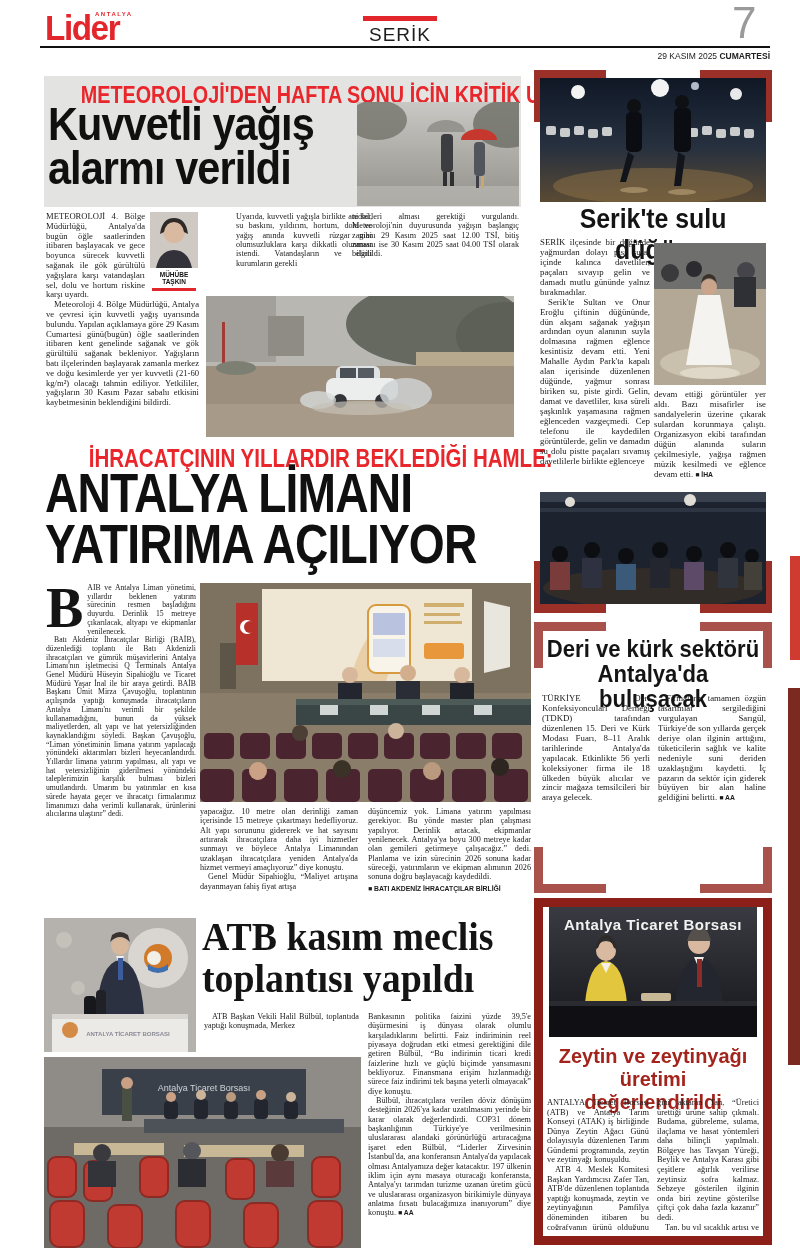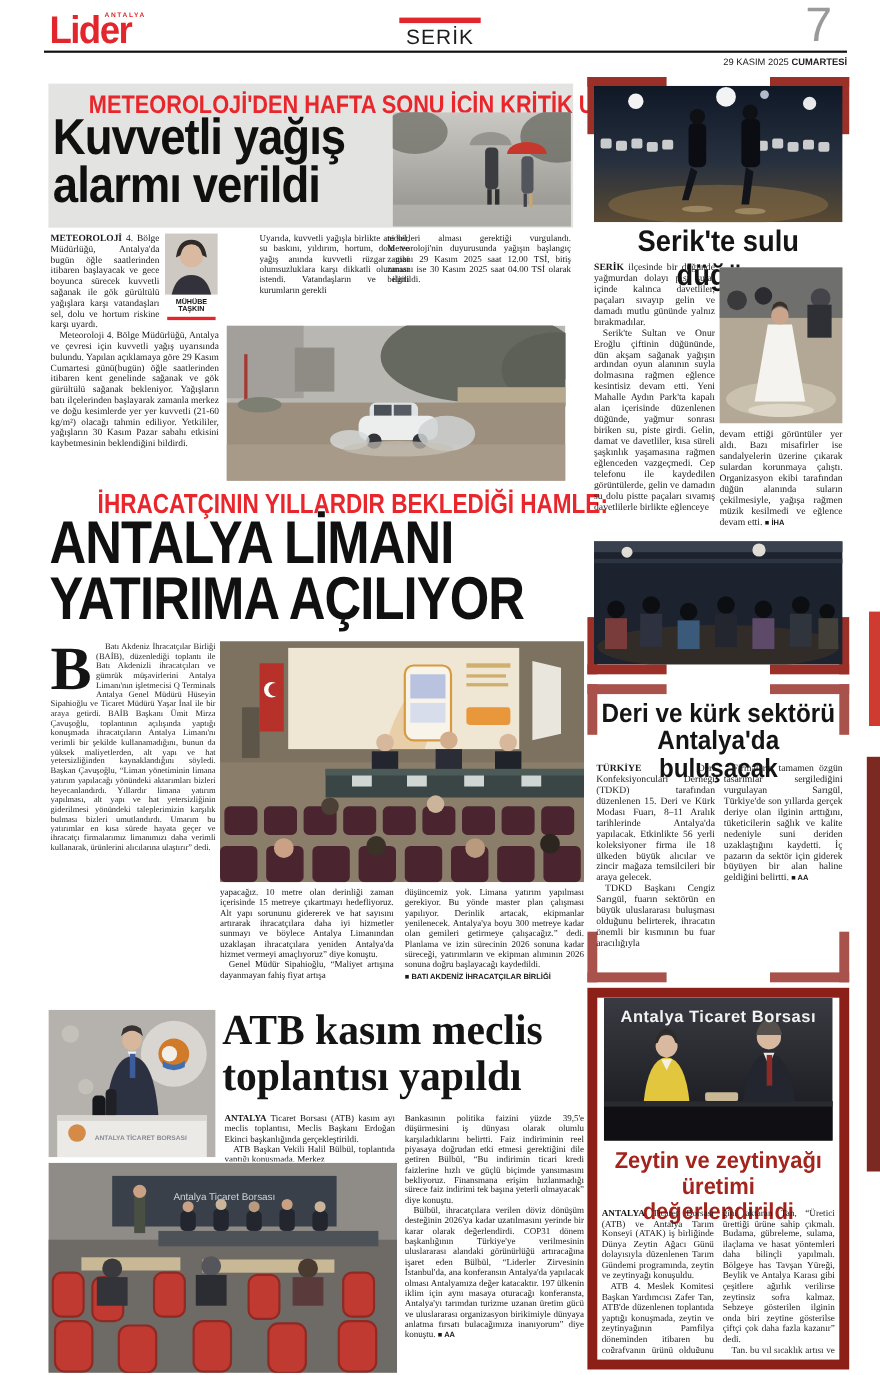--- a/index.html
+++ b/index.html
@@ -27,21 +27,21 @@
         text-align:center;transform:scaleX(.92);transform-origin:center top;}
   .serif-head{font-family:"Liberation Serif",serif;font-weight:bold;color:#141414;
         transform:scaleX(.97);transform-origin:left top;}
   
   .bt{font-size:8.2px;line-height:1.14;text-align:justify;overflow:hidden;}
   .tight{font-size:7.7px;line-height:1.13;}
   .side-text{font-size:8.8px;line-height:1.13;text-align:justify;overflow:hidden;}
   .zt{font-size:8.4px;line-height:1.14;}
   .para{margin:0;}
   .ind{text-indent:8px;}
-  .lead{font-weight:bold;}
+  .lead{font-weight:normal;}
   .sig{font-family:"Liberation Sans",sans-serif;font-weight:bold;font-size:6.8px;}
   .sig-block{font-family:"Liberation Sans",sans-serif;font-weight:bold;font-size:6.8px;display:block;margin-top:3px;}
   .gray-panel{background:#e3e3e1;}
   
   .byline{float:right;width:50px;margin:0 0 2px 4px;text-align:center;}
   .byline-name{font-family:"Liberation Sans",sans-serif;font-weight:bold;font-size:6.5px;line-height:1.15;color:#111;}
   .byline-rule{height:3px;background:#e3262c;width:44px;margin:2px auto 0;}
   .dropcap{float:left;font-family:"Liberation Serif",serif;font-weight:bold;font-size:56px;
         line-height:.82;margin:2px 4px 0 0;color:#141414;}
   .photo{display:block;}
@@ -150,20 +150,21 @@
   <div class="abs kicker" style="left:45px;top:444px;width:486px;font-size:25px;transform:scaleX(.82);">İHRACATÇININ YILLARDIR BEKLEDİĞİ HAMLE:</div>
 
   <div class="abs head-black" style="left:45px;top:468px;width:600px;font-size:55px;line-height:51px;letter-spacing:-1px;transform:scaleX(.84);">
     <div>ANTALYA LİMANI</div>
     <div>YATIRIMA AÇILIYOR</div>
   </div>
 
   <div class="abs bt tight" style="left:46px;top:584px;width:150px;height:327px;">
     <div class="para">
       <span class="dropcap">B</span>
+      <span>AİB ve Antalya Liman yönetimi, yıllardır beklenen yatırım sürecinin resmen başladığını duyurdu. Derinlik 15 metreye çıkarılacak, altyapı ve ekipmanlar yenilenecek.</span>
     </div>
     <div class="para ind">Batı Akdeniz İhracatçılar Birliği (BAİB), düzenlediği toplantı ile Batı Akdenizli ihracatçıları ve gümrük müşavirlerini Antalya Limanı'nın işletmecisi Q Terminals Antalya Genel Müdürü Hüseyin Sipahioğlu ve Ticaret Müdürü Yaşar İnal ile bir araya getirdi. BAİB Başkanı Ümit Mirza Çavuşoğlu, toplantının açılışında yaptığı konuşmada ihracatçıların Antalya Limanı'nı verimli bir şekilde kullanamadığını, bunun da yüksek maliyetlerden, alt yapı ve hat yetersizliğinden kaynaklandığını söyledi. Başkan Çavuşoğlu, “Liman yönetiminin limana yatırım yapılacağı yönündeki aktarımları bizleri heyecanlandırdı. Yıllardır limana yatırım yapılması, alt yapı ve hat yetersizliğinin giderilmesi yönündeki taleplerimizin karşılık bulması bizleri umutlandırdı. Umarım bu yatırımlar en kısa sürede hayata geçer ve ihracatçı firmalarımız limanımızı daha verimli kullanarak, ürünlerini alıcılarına ulaştırır” dedi.</div>
   </div>
 
   <svg class="abs photo" style="left:200px;top:583px;" width="331" height="219" viewBox="0 0 331 219">
     <rect width="331" height="219" fill="#8a7d6a"></rect>
     <rect x="0" y="0" width="331" height="110" fill="#7d7260"></rect>
     <rect x="62" y="6" width="210" height="92" fill="#efe7d4"></rect>
     <path d="M150,98 q10,-40 30,-58 l26,10 q-14,30 -20,48 z" fill="#e8cfa8"></path>
     <rect x="168" y="22" width="42" height="68" rx="8" fill="#f8f4ea" stroke="#d89a3e" stroke-width="2"></rect>
@@ -338,21 +339,20 @@
   <div class="abs side-head" style="left:536px;top:636px;width:234px;font-size:24px;line-height:25px;">
     <div>Deri ve kürk sektörü</div>
     <div>Antalya'da buluşacak</div>
   </div>
 
   <div class="abs side-text" style="left:542px;top:694px;width:108px;height:190px;">
     <div class="para">
       <b class="lead">TÜRKİYE</b>
       <span>Deri Konfeksiyoncuları Derneği (TDKD) tarafından düzenlenen 15. Deri ve Kürk Modası Fuarı, 8–11 Aralık tarihlerinde Antalya'da yapılacak. Etkinlikte 56 yerli koleksiyoner firma ile 18 ülkeden büyük alıcılar ve zincir mağaza temsilcileri bir araya gelecek.</span>
     </div>
-    <div class="para ind">TDKD Başkanı Cengiz Sarıgül, fuarın sektörün en büyük uluslararası buluşması olduğunu belirterek, ihracatın önemli bir kısmının bu fuar aracılığıyla</div>
   </div>
 
   <div class="abs side-text" style="left:658px;top:694px;width:108px;height:190px;">
     <div class="para ind"><span>Firmaların tamamen özgün tasarımlar sergilediğini vurgulayan Sarıgül, Türkiye'de son yıllarda gerçek deriye olan ilginin arttığını, tüketicilerin sağlık ve kalite nedeniyle suni deriden uzaklaştığını kaydetti. İç pazarın da sektör için giderek büyüyen bir alan haline geldiğini belirtti.</span>
       <b class="sig">■ AA</b></div>
   </div>
 
   <svg class="abs photo" style="left:44px;top:918px;" width="152" height="134" viewBox="0 0 152 134">
     <rect width="152" height="134" fill="#b5b1ac"></rect>
     <circle cx="114" cy="40" r="30" fill="#d9d6d1"></circle>
@@ -373,24 +373,20 @@
     <circle cx="26" cy="112" r="8" fill="#d07a2a" opacity=".85"></circle>
     <text x="84" y="118" font-family="Liberation Sans, sans-serif" font-size="6" font-weight="bold" fill="#8a8a96" text-anchor="middle">ANTALYA TİCARET BORSASI</text>
   </svg>
 
   <div class="abs serif-head" style="left:202px;top:916px;width:340px;font-size:39px;line-height:42px;">
     <div>ATB kasım meclis</div>
     <div>toplantısı yapıldı</div>
   </div>
 
   <div class="abs bt" style="left:204px;top:1012px;width:155px;height:44px;">
-    <div class="para">
-      <b class="lead">ANTALYA</b>
-      <span>Ticaret Borsası (ATB) kasım ayı meclis toplantısı, Meclis Başkanı Erdoğan Ekinci başkanlığında gerçekleştirildi.</span>
-    </div>
     <div class="para ind">ATB Başkan Vekili Halil Bülbül, toplantıda yaptığı konuşmada, Merkez</div>
   </div>
 
   <div class="abs bt" style="left:368px;top:1012px;width:163px;height:233px;">
     <div class="para">Bankasının politika faizini yüzde 39,5'e düşürmesini iş dünyası olarak olumlu karşıladıklarını belirtti. Faiz indiriminin reel piyasaya doğrudan etki etmesi gerektiğini dile getiren Bülbül, “Bu indirimin ticari kredi faizlerine hızlı ve güçlü biçimde yansımasını bekliyoruz. Finansmana erişim hızlanmadığı sürece faiz indirimi tek başına yeterli olmayacak” diye konuştu.</div>
     <div class="para ind"><span>Bülbül, ihracatçılara verilen döviz dönüşüm desteğinin 2026'ya kadar uzatılmasını yerinde bir karar olarak değerlendirdi. COP31 dönem başkanlığının Türkiye'ye verilmesinin uluslararası alandaki görünürlüğü artıracağına işaret eden Bülbül, “Liderler Zirvesinin İstanbul'da, ana konferansın Antalya'da yapılacak olması Antalyamıza değer katacaktır. 197 ülkenin iklim için aynı masaya oturacağı konferansta, Antalya'yı tarımdan turizme uzanan üretim gücü ve uluslararası organizasyon birikimiyle dünyaya anlatma fırsatı bulacağımıza inanıyorum” diye konuştu.</span>
       <b class="sig">■ AA</b></div>
   </div>
 
   <svg class="abs photo" style="left:44px;top:1057px;" width="317" height="191" viewBox="0 0 317 191">

